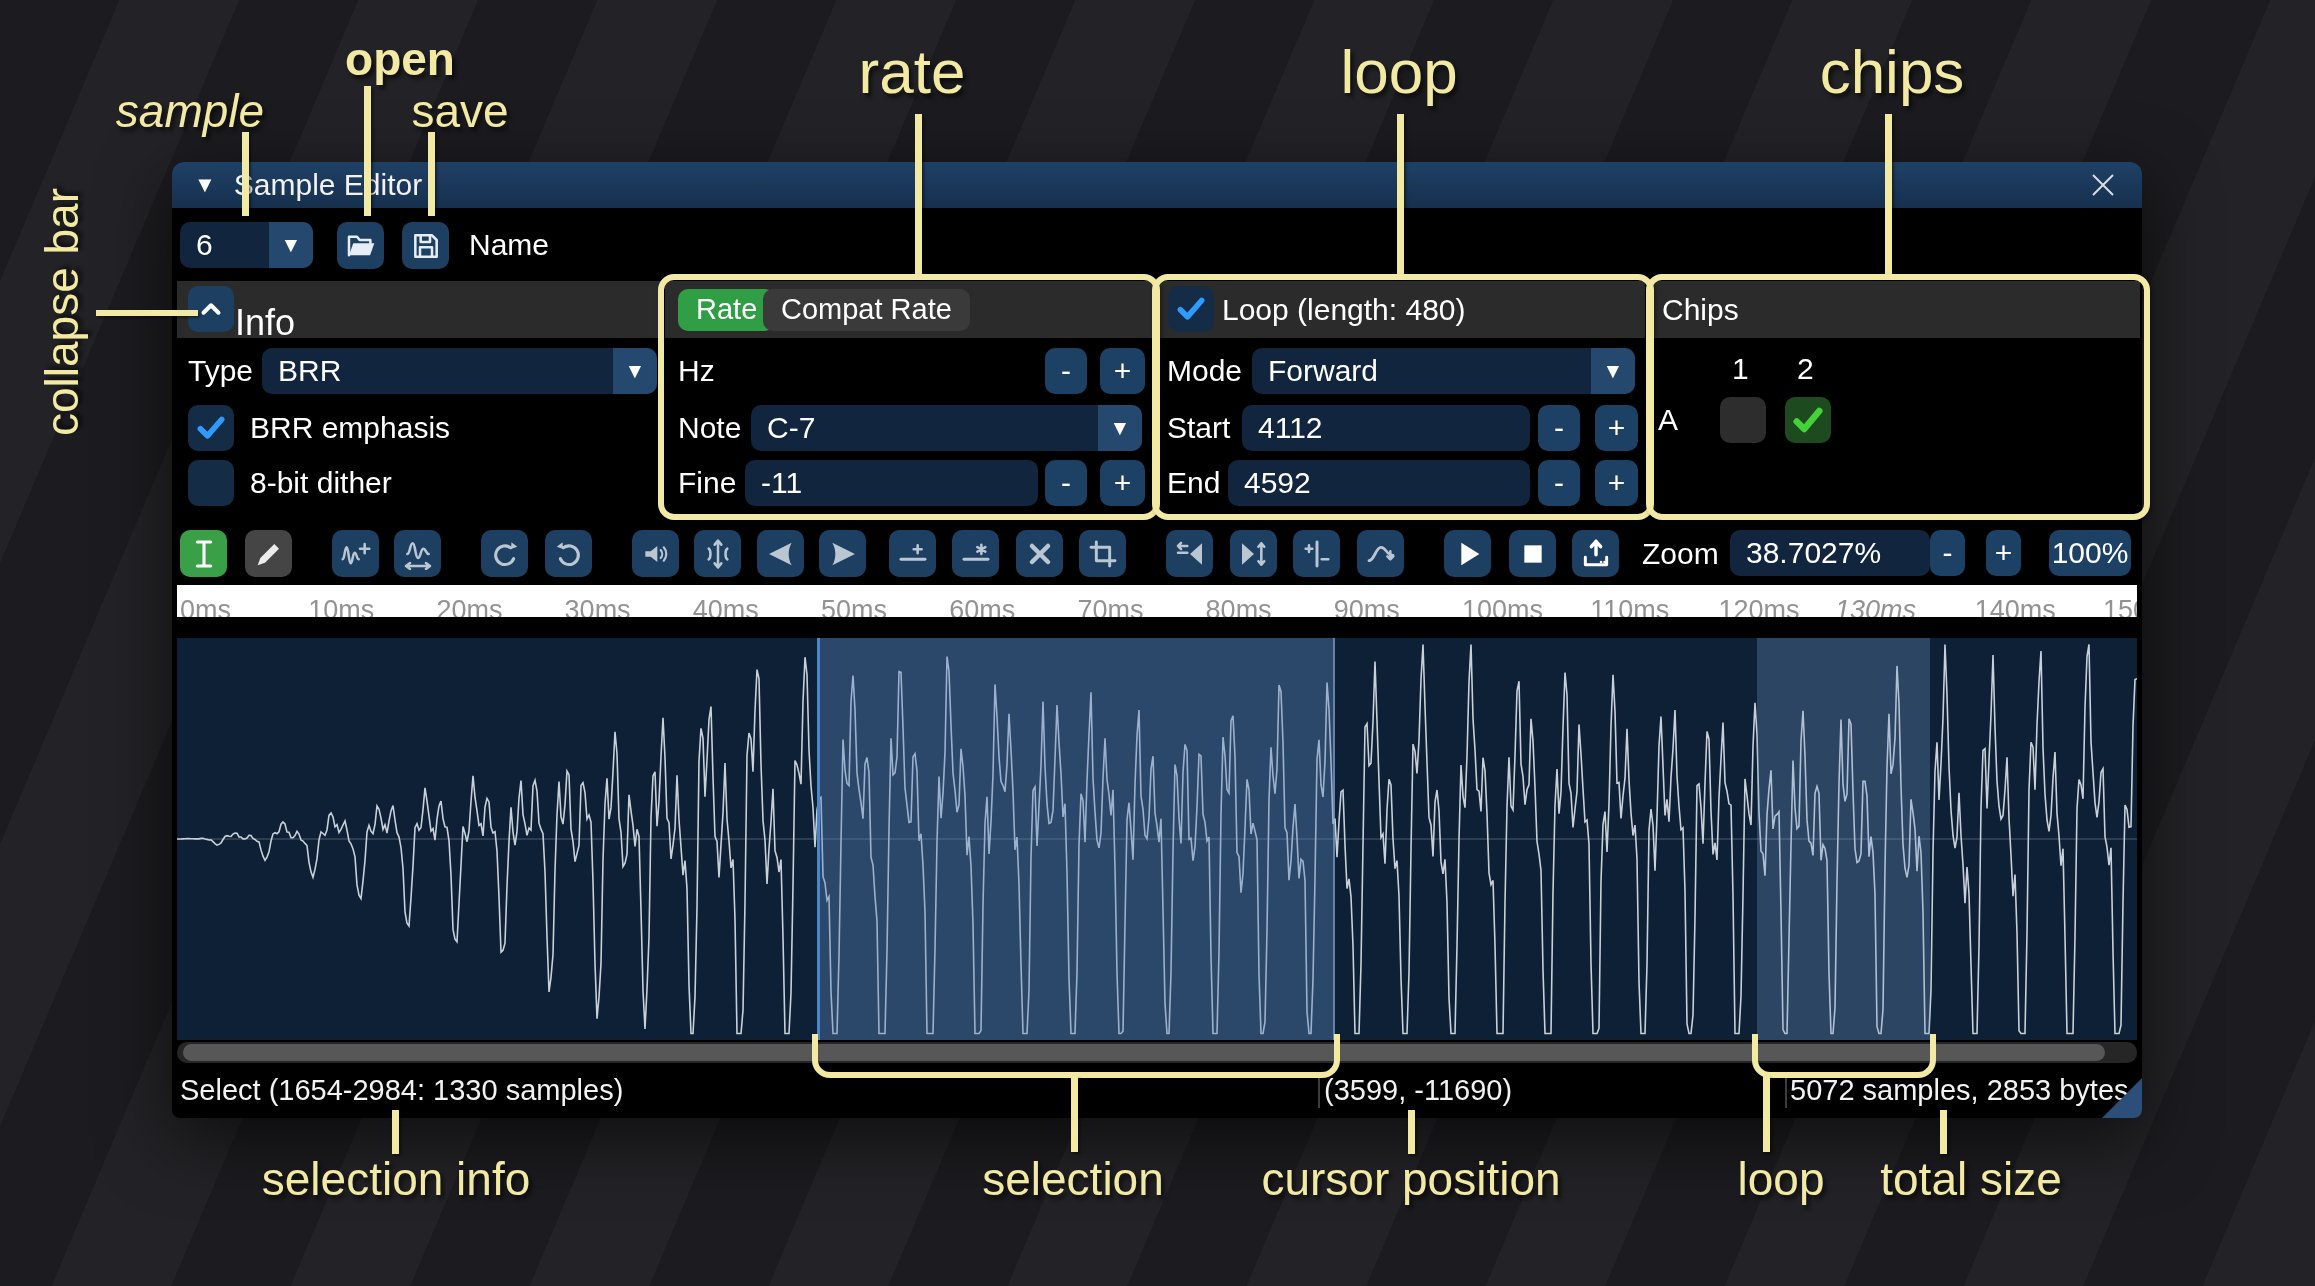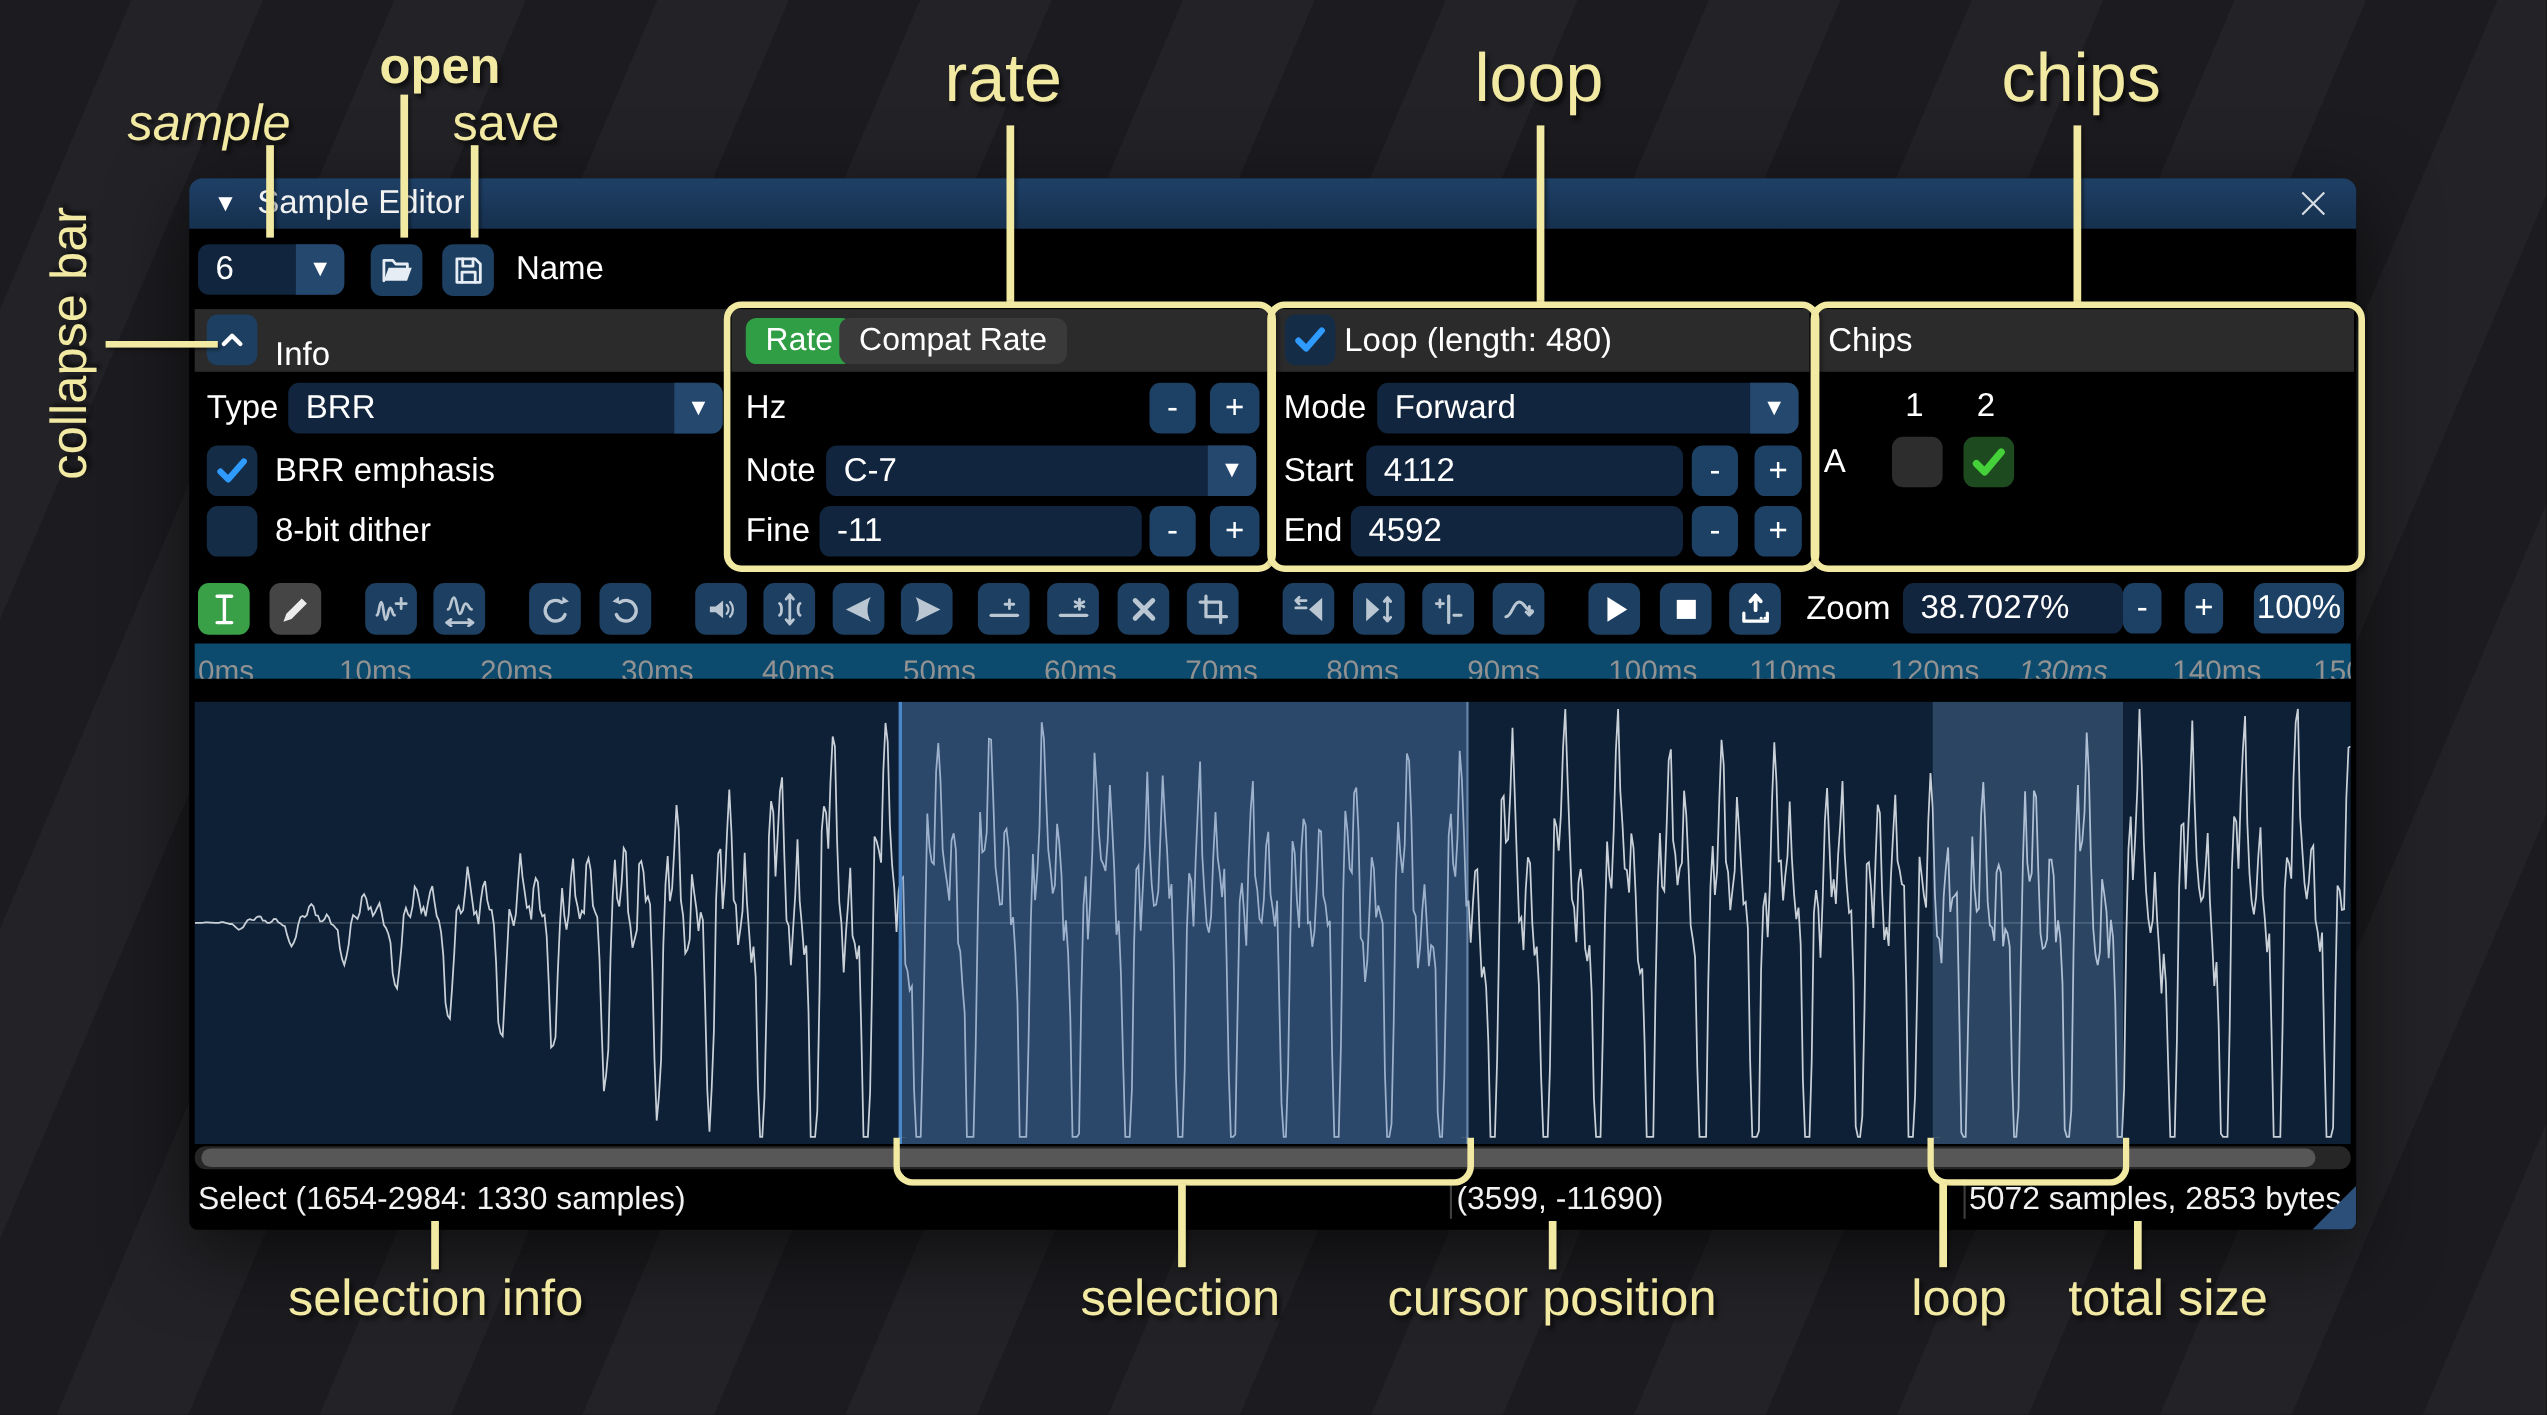--- a/index.html
+++ b/index.html
@@ -48,21 +48,21 @@
   .tab { height:42px; border-radius:10px; font-size:29px; color:#fff; display:flex;
          align-items:center; padding:0 18px; }
   
   .tbtn { position:absolute; top:368px; width:47px; height:47px; background:#1d3f61;
           border-radius:10px; display:flex; align-items:center; justify-content:center; }
   .tbtn.active { background:#3aa048; }
   .tbtn.gray { background:#454545; }
   .tbtn svg { width:32px; height:32px; }
   
   #timeline { position:absolute; left:5px; top:423px; width:1960px; height:32px;
-              background:#0c4a6e; overflow:hidden; }
+              background:#ffffff; overflow:hidden; }
   #timeline span { position:absolute; top:10px; font-size:27px; color:#929292; white-space:nowrap; }
   #wavebox { position:absolute; left:5px; top:476px; width:1960px; height:402px;
              background:#0d2036; overflow:hidden; }
   #sel-overlay { position:absolute; top:0; bottom:0; left:640px; width:518px;
                  background:rgba(90,130,185,.40); border-left:3px solid #4b86c8;
                  border-right:2px solid rgba(150,180,215,.55); }
   #loop-overlay { position:absolute; top:0; bottom:0; left:1580px; width:173px;
                   background:rgba(115,155,205,.30); }
   #scrollbar { position:absolute; left:5px; top:880px; width:1960px; height:21px;
                background:#262626; border-radius:10px; }
@@ -122,21 +122,21 @@
   </div>
   <div class="lbl" style="left:297px;top:60px;">Name</div>
 
   <div class="panel" style="left:5px;width:486px;">
     <div class="panel-h">
       <div class="ibtn" style="left:11px;top:5px;width:46px;height:46px;">
         <svg width="30" height="30" viewBox="0 0 24 24">
           <path d="M6 15l6-6 6 6" stroke="#fff" stroke-width="3.2" fill="none" stroke-linecap="round" stroke-linejoin="round"></path>
         </svg>
       </div>
-      <span style="position:absolute;left:73px;font-size:30px;margin-top:27px;">Info</span>
+      <span style="position:absolute;left:58px;font-size:36px;margin-top:27px;">Info</span>
     </div>
     <div class="lbl" style="left:11px;top:67px;">Type</div>
     <div class="drop" style="position:absolute;left:85px;top:67px;width:395px;height:46px;">
       <div class="ftxt">BRR</div>
       <div class="arrow">▼</div>
     </div>
     <div class="cb on" style="left:11px;top:124px;">
       <svg width="34" height="34" viewBox="0 0 24 24">
           <path d="M4.5 12.5l5 5L19.5 6" stroke="#2f9bff" stroke-width="4" fill="none" stroke-linecap="round" stroke-linejoin="round"></path>
         </svg>

